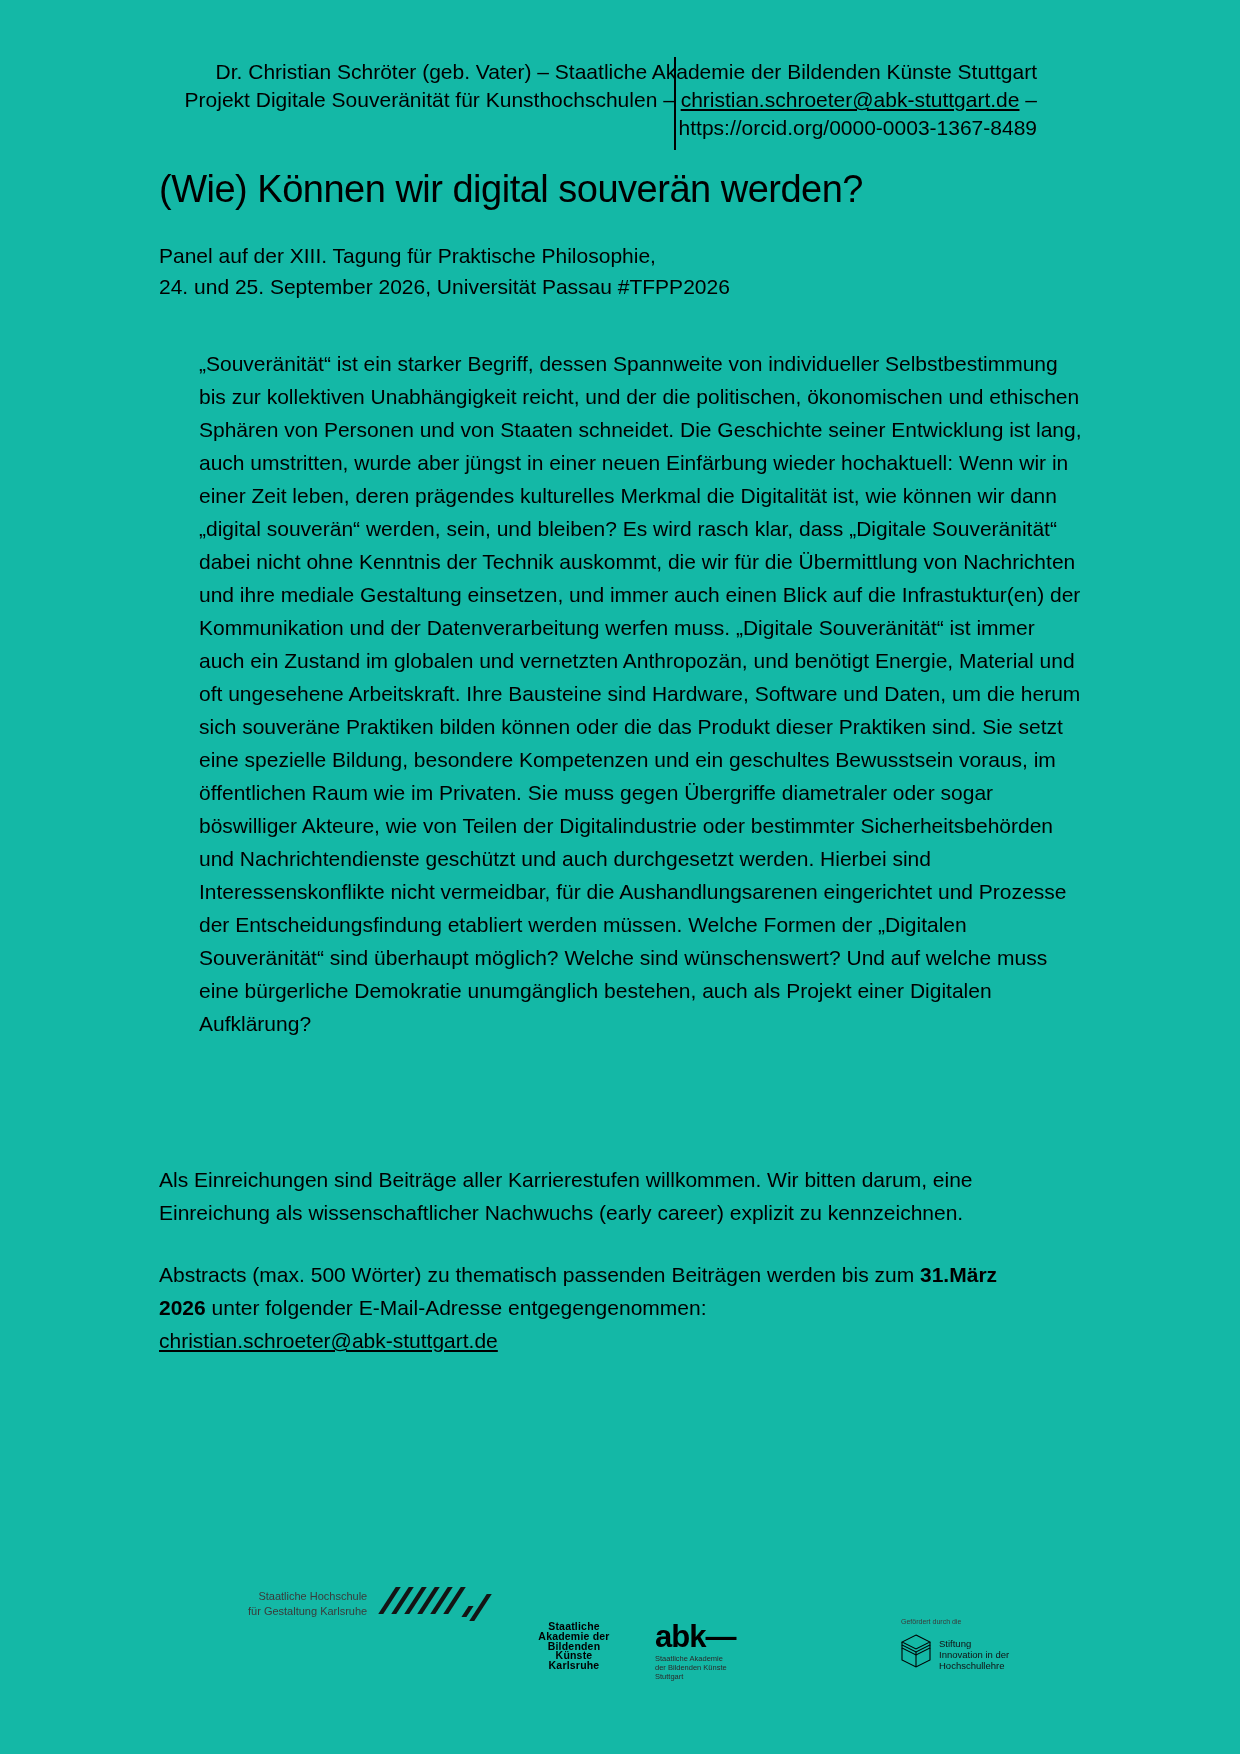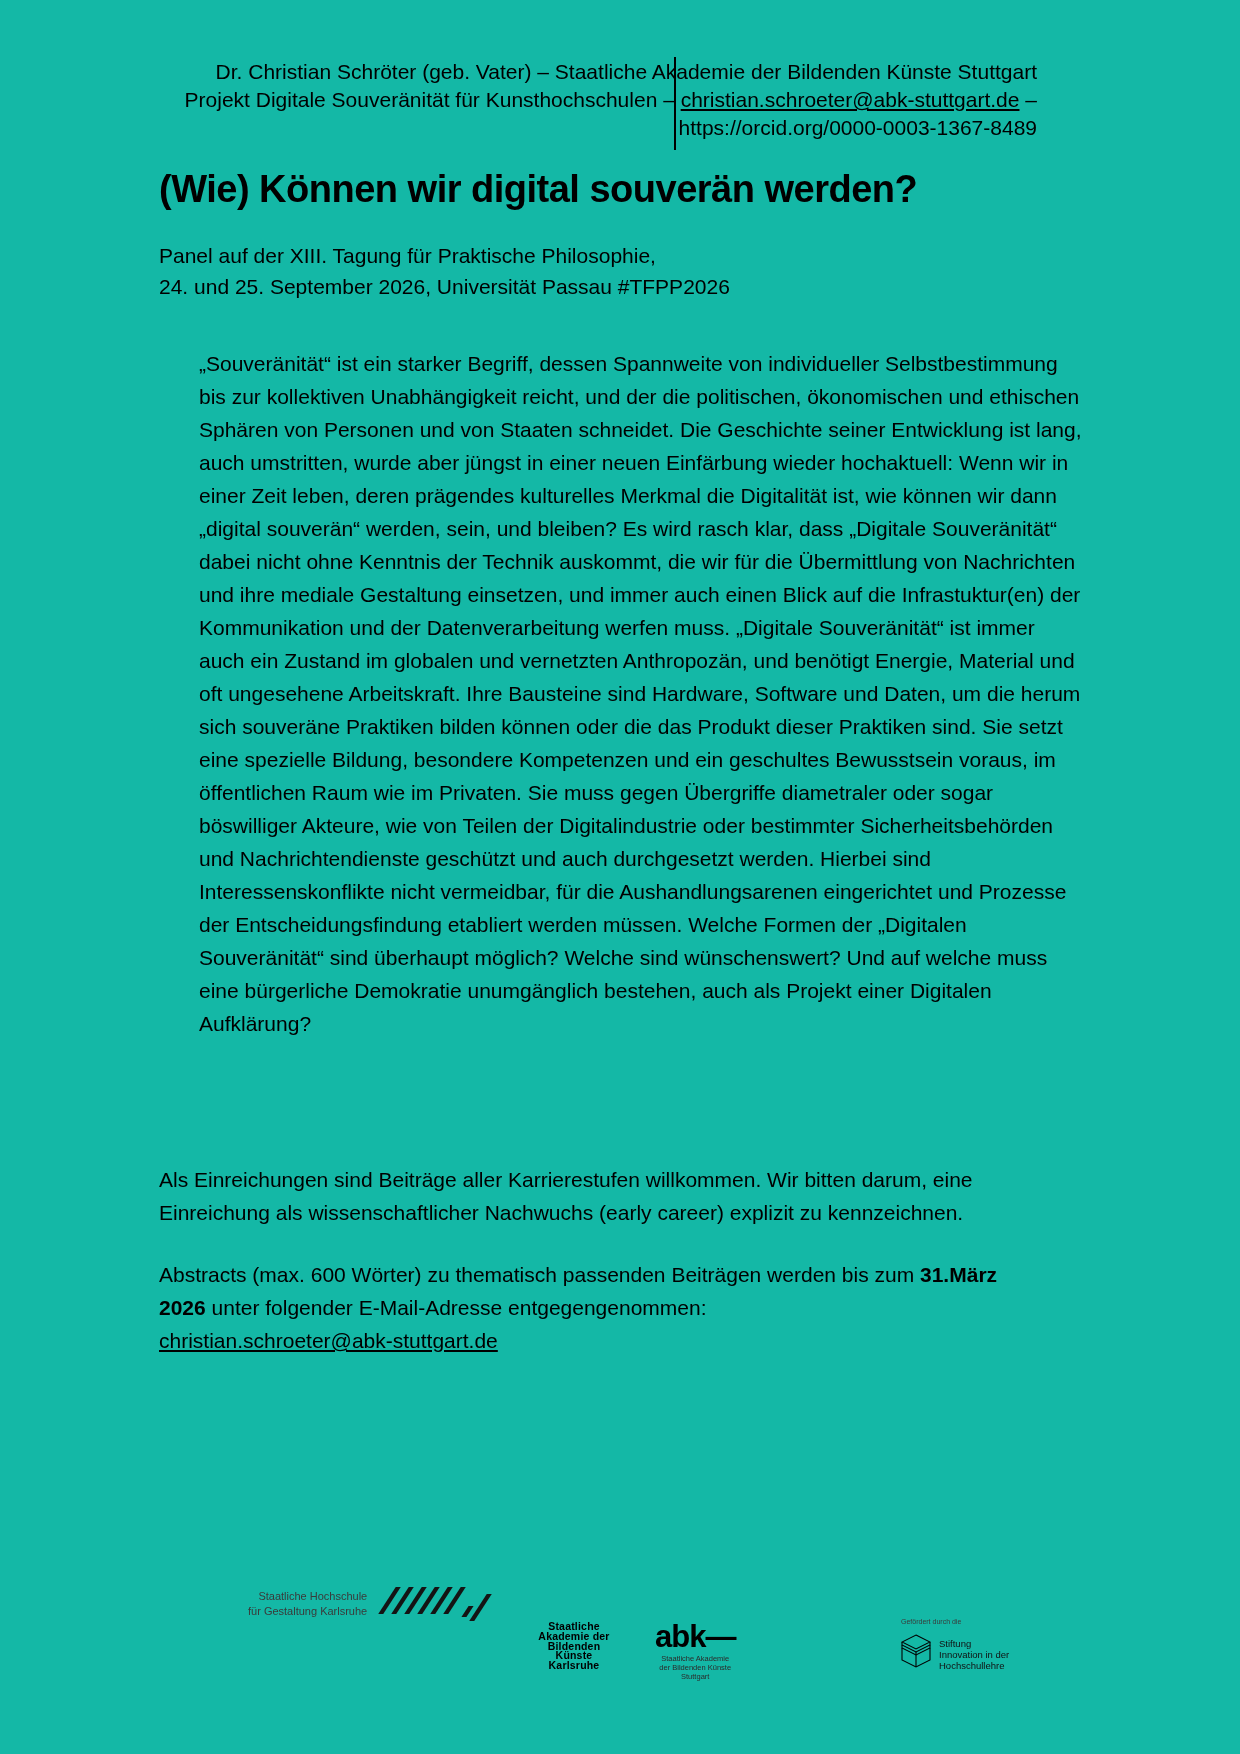--- a/index.html
+++ b/index.html
@@ -36,21 +36,21 @@
     height:93px;
     background:#000;
   }
 
   
   .page-title {
     position:absolute;
     left:159px;
     top:168px;
     font-size:38px;
-    font-weight:700;
+    font-weight:400;
     letter-spacing:-0.5px;
     white-space:nowrap;
   }
   .subtitle {
     position:absolute;
     left:159px;
     top:233px;
     font-size:21px;
     line-height:31px;
     margin-top:7px;
@@ -112,21 +112,20 @@
     font-size:31px;
     font-weight:bold;
     letter-spacing:-1px;
     line-height:28px;
   }
   .abk-sub {
     margin-top:4px;
     font-size:7.5px;
     line-height:8.8px;
     color:#2b2b2b;
-    text-align:center;
   }
 
   .logo-stiftung {
     position:absolute;
     left:901px;
     top:1618px;
   }
   .stiftung-funded {
     font-size:7px;
     color:#3a3a3a;
@@ -152,21 +151,21 @@
 
   <div class="subtitle">
     <div>Panel auf der XIII. Tagung für Praktische Philosophie,</div>
     <div>24. und 25. September 2026, Universität Passau #TFPP2026</div>
   </div>
 
   <p class="bodytext p1">„Souveränität“ ist ein starker Begriff, dessen Spannweite von individueller Selbstbestimmung bis zur kollektiven Unabhängigkeit reicht, und der die politischen, ökonomischen und ethischen Sphären von Personen und von Staaten schneidet. Die Geschichte seiner Entwicklung ist lang, auch umstritten, wurde aber jüngst in einer neuen Einfärbung wieder hochaktuell: Wenn wir in einer Zeit leben, deren prägendes kulturelles Merkmal die Digitalität ist, wie können wir dann „digital souverän“ werden, sein, und bleiben? Es wird rasch klar, dass „Digitale Souveränität“ dabei nicht ohne Kenntnis der Technik auskommt, die wir für die Übermittlung von Nachrichten und ihre mediale Gestaltung einsetzen, und immer auch einen Blick auf die Infrastuktur(en) der Kommunikation und der Datenverarbeitung werfen muss. „Digitale Souveränität“ ist immer auch ein Zustand im globalen und vernetzten Anthropozän, und benötigt Energie, Material und oft ungesehene Arbeitskraft. Ihre Bausteine sind Hardware, Software und Daten, um die herum sich souveräne Praktiken bilden können oder die das Produkt dieser Praktiken sind. Sie setzt eine spezielle Bildung, besondere Kompetenzen und ein geschultes Bewusstsein voraus, im öffentlichen Raum wie im Privaten. Sie muss gegen Übergriffe diametraler oder sogar böswilliger Akteure, wie von Teilen der Digitalindustrie oder bestimmter Sicherheitsbehörden und Nachrichtendienste geschützt und auch durchgesetzt werden. Hierbei sind Interessenskonflikte nicht vermeidbar, für die Aushandlungsarenen eingerichtet und Prozesse der Entscheidungsfindung etabliert werden müssen. Welche Formen der „Digitalen Souveränität“ sind überhaupt möglich? Welche sind wünschenswert? Und auf welche muss eine bürgerliche Demokratie unumgänglich bestehen, auch als Projekt einer Digitalen Aufklärung?</p>
 
   <p class="bodytext p2">Als Einreichungen sind Beiträge aller Karrierestufen willkommen. Wir bitten darum, eine Einreichung als wissenschaftlicher Nachwuchs (early career) explizit zu kennzeichnen.</p>
 
-  <p class="bodytext p3"><span>Abstracts (max. 600 Wörter) zu thematisch passenden Beiträgen werden bis zum </span><strong>31.März 2026</strong><span> unter folgender E-Mail-Adresse entgegengenommen:</span><br><a href="#">christian.schroeter@abk-stuttgart.de</a></p>
+  <p class="bodytext p3"><span>Abstracts (max. 500 Wörter) zu thematisch passenden Beiträgen werden bis zum </span><strong>31.März 2026</strong><span> unter folgender E-Mail-Adresse entgegengenommen:</span><br><a href="#">christian.schroeter@abk-stuttgart.de</a></p>
 
   <div class="logo-hfg">
     <div class="hfg-text">
       <div>Staatliche Hochschule</div>
       <div>für Gestaltung Karlsruhe</div>
     </div>
     <div class="hfg-slashes">
       <div class="hfg-slash"></div>
       <div class="hfg-slash"></div>
       <div class="hfg-slash"></div>

